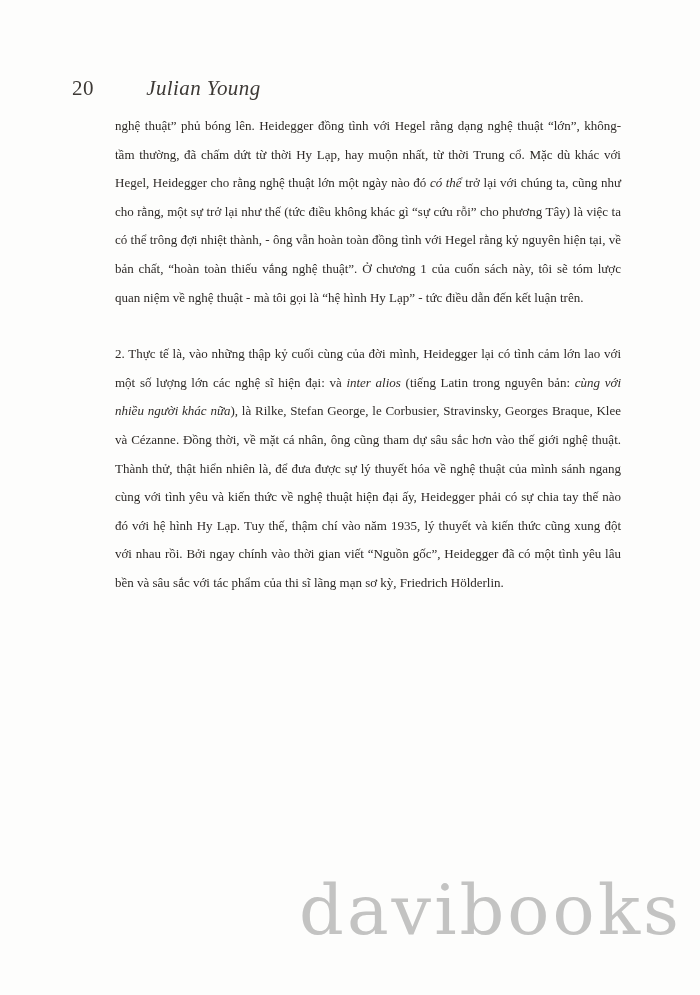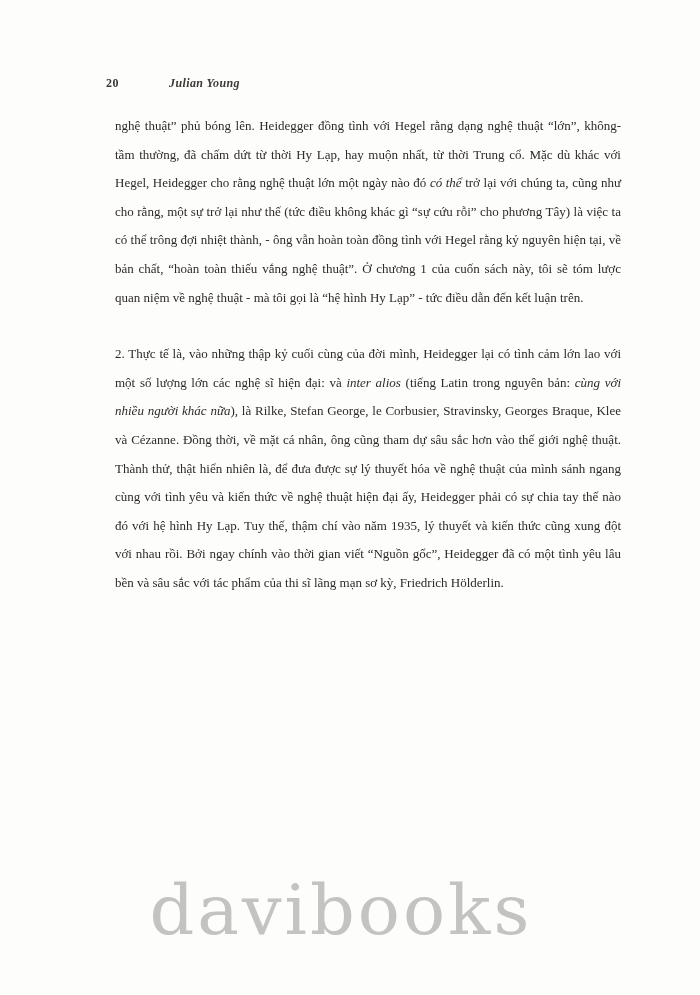--- a/index.html
+++ b/index.html
@@ -13,25 +13,24 @@
     height: 995px;
     margin: 0 auto;
     background: #fdfdfc;
     overflow: hidden;
     font-family: "Liberation Serif", "DejaVu Serif", serif;
     color: #2e2a27;
   }
   .page-header {
     position: absolute;
     top: 76px;
-    left: 106px;
-    font-size: 12px;
+    left: 72px;
+    font-size: 21px;
     color: #3d3935;
     white-space: nowrap;
-    font-weight: bold;
   }
   .page-number {
     display: inline-block;
     letter-spacing: 0.5px;
   }
   .running-header {
     display: inline-block;
     margin-left: 47px;
     font-style: italic;
     letter-spacing: 0.4px;
@@ -50,21 +49,21 @@
     margin: 0 0 28px 0;
   }
   .body-text em {
     font-style: italic;
   }
   .watermark {
     position: absolute;
     left: 0;
     right: 18px;
     top: 872px;
-    text-align: center;
+    text-align: right;
     pointer-events: none;
     user-select: none;
   }
   .wm-brand {
     font-family: "DejaVu Serif", serif;
     font-size: 70px;
     line-height: 76px;
     letter-spacing: 3px;
     color: rgba(125, 125, 125, 0.45);
   }

